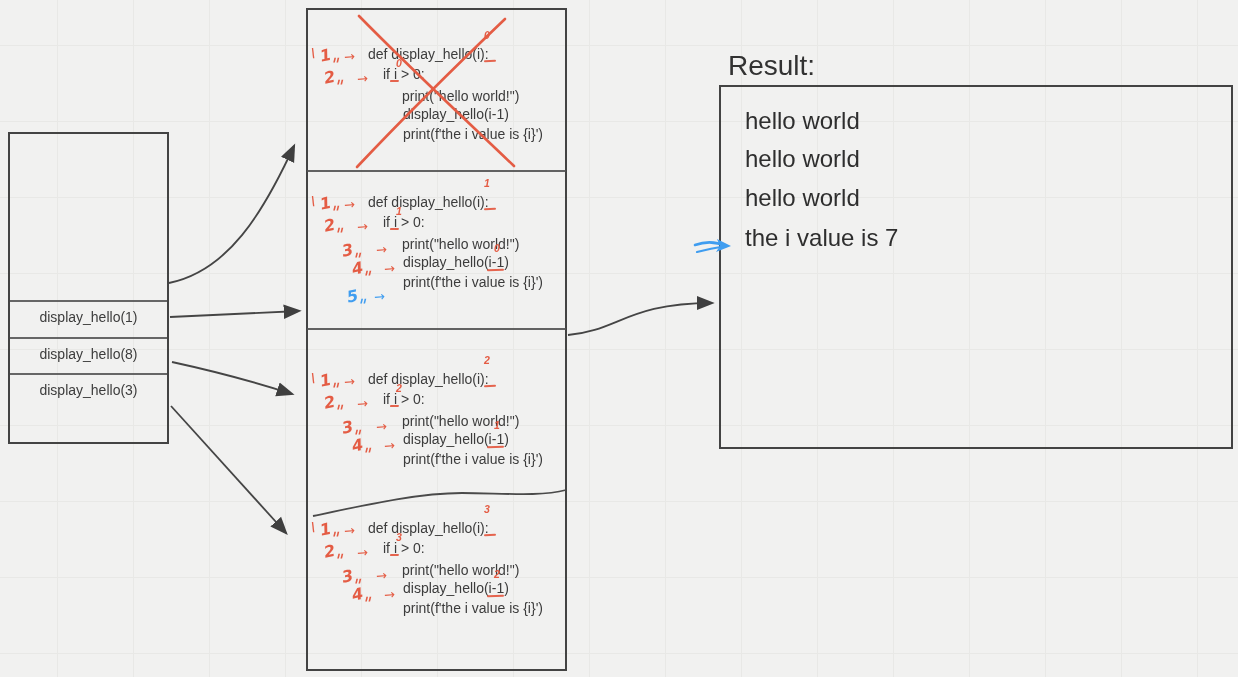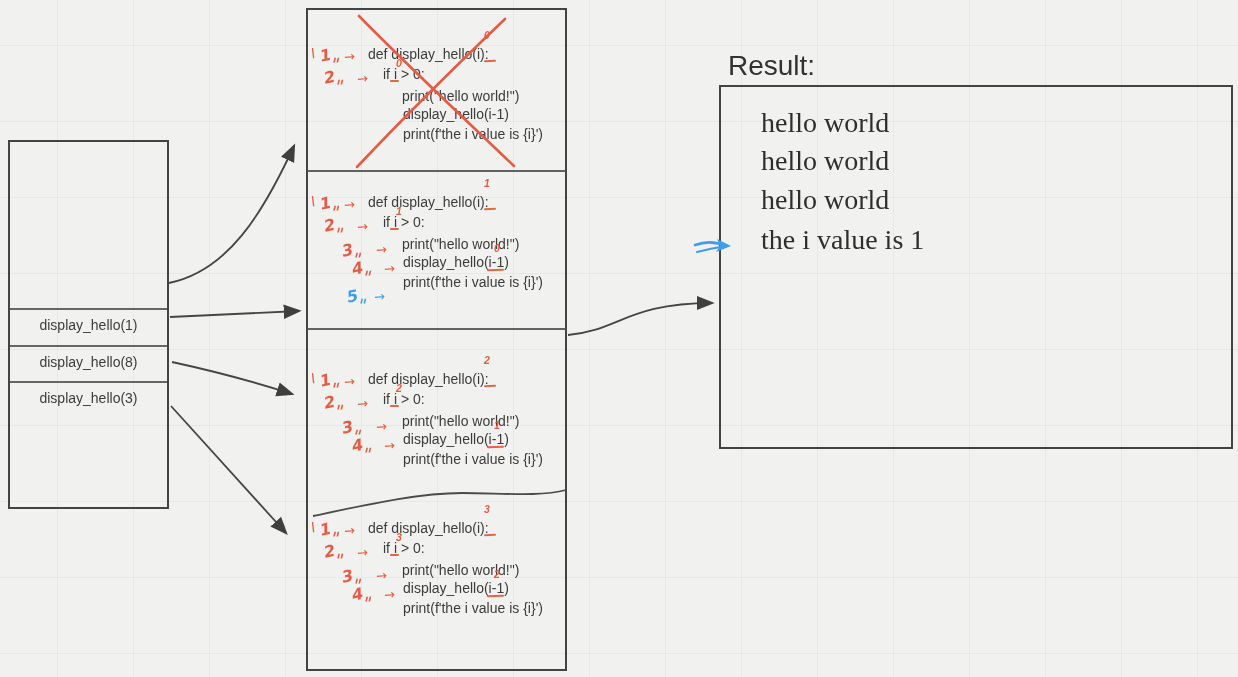--- a/index.html
+++ b/index.html
@@ -14,21 +14,21 @@
     background-color:var(--bg);
     background-image:
       linear-gradient(to right, var(--grid) 1px, transparent 1px),
       linear-gradient(to bottom, var(--grid) 1px, transparent 1px);
     background-size:76px 76px;
     background-position:57px 45px;
   }
   .box{position:absolute;border:2px solid var(--stroke);background:transparent;}
 
   
-  .stack-box{left:8px;top:140px;width:161px;height:369px;}
+  .stack-box{left:8px;top:132px;width:161px;height:312px;}
   .sdiv{position:absolute;left:0;right:0;height:2px;background:#565656;opacity:.9;}
   .sd1{top:166px}.sd2{top:203px}.sd3{top:239px}
   .srow{position:absolute;left:0;width:100%;text-align:center;font-size:14px;color:var(--code);}
   .sr1{top:175px}.sr2{top:212px}.sr3{top:248px}
 
   
   .frames-box{left:306px;top:8px;width:261px;height:663px;}
   .fdiv{position:absolute;left:-1px;right:-1px;height:2px;background:#525252;opacity:.9;}
   .fd1{top:160px}.fd2{top:318px}
   .frame{position:absolute;left:0;width:100%;height:150px;}
@@ -49,21 +49,21 @@
   .a5{left:39px;top:114px}.a5a{left:66px;top:117px}
   .blue,.blue *{color:var(--blue);}
   .sup{position:absolute;font-size:10.5px;font-weight:bold;font-style:italic;color:var(--red);}
   .sup-def{left:176px;top:5px}.sup-if{left:88px;top:33px}.sup-rec{left:186px;top:70px}
   .ul{position:absolute;height:2px;background:var(--red);border-radius:1px;transform:rotate(-2deg);opacity:.95;}
   .ul-def{left:176px;top:36px;width:12px}.ul-if{left:82px;top:56px;width:9px}.ul-rec{left:179px;top:97px;width:17px}
 
   
   .result-label{position:absolute;left:728px;top:50px;font-size:28px;color:#323232;}
   .result-box{left:719px;top:85px;width:514px;height:364px;}
-  .rline{position:absolute;left:40px;font-size:28px;color:#2e2e2e;font-family:Liberation Serif, serif;}
+  .rline{position:absolute;left:24px;font-size:24px;color:#2e2e2e;}
   .rl1{top:20px}.rl2{top:58px}.rl3{top:97px}.rl4{top:137px}
 
   .overlay{position:absolute;left:0;top:0;z-index:5;pointer-events:none;}
 </style>
 </head>
 <body>
 
 <div class="box stack-box">
   <div class="sdiv sd1"></div>
   <div class="sdiv sd2"></div>
@@ -192,21 +192,21 @@
     <span class="ul ul-if"></span>
     <span class="ul ul-rec"></span>
   </div>
 </div>
 
 <div class="result-label">Result:</div>
 <div class="box result-box">
   <div class="rline rl1">hello world</div>
   <div class="rline rl2">hello world</div>
   <div class="rline rl3">hello world</div>
-  <div class="rline rl4">the i value is 1</div>
+  <div class="rline rl4">the i value is 7</div>
 </div>
 
 <svg class="overlay" width="1238" height="677" viewBox="0 0 1238 677">
   <defs>
     <marker id="ah" markerWidth="12" markerHeight="10" refX="8.5" refY="4.5" orient="auto">
       <path d="M0,0.5 L10,4.5 L0,8.5 Z" fill="#3f3f3f"></path>
     </marker>
   </defs>
 
   <path d="M 169,283 C 228,271 263,213 294,146" fill="none" stroke="#454545" stroke-width="1.8" marker-end="url(#ah)"></path>

